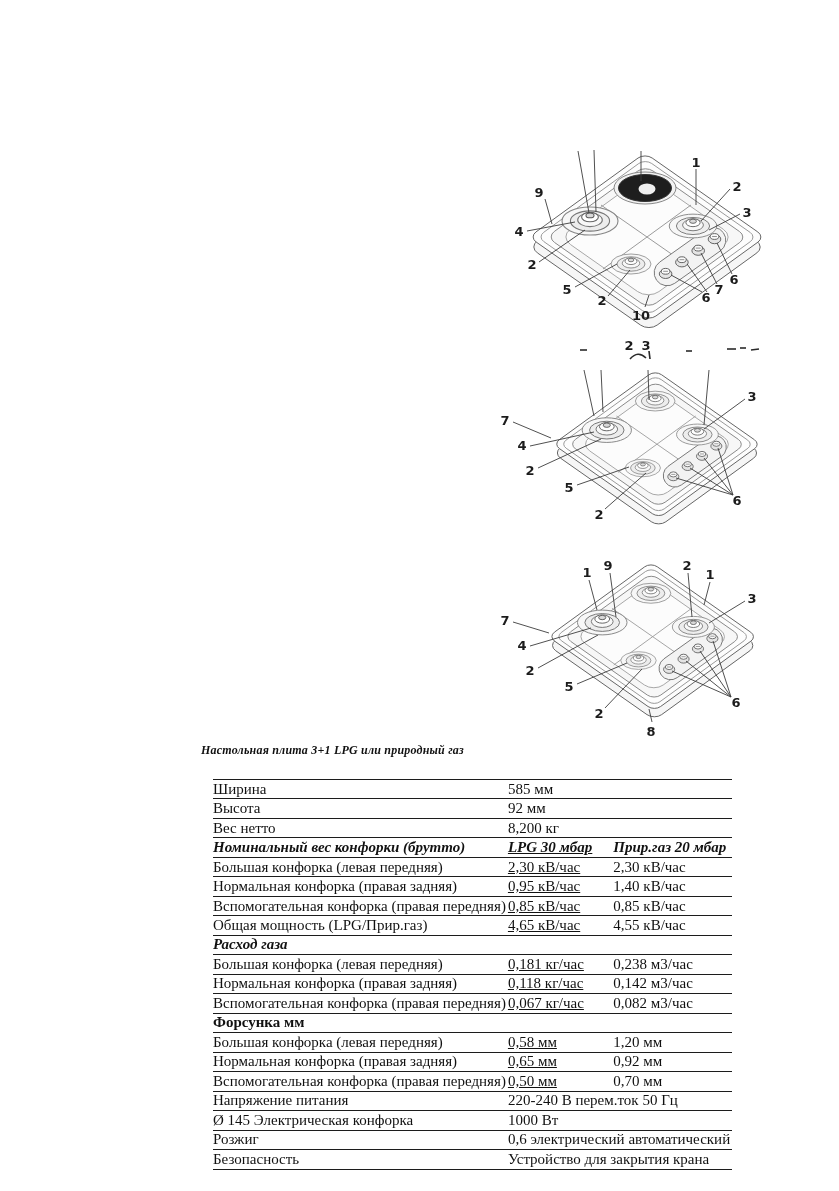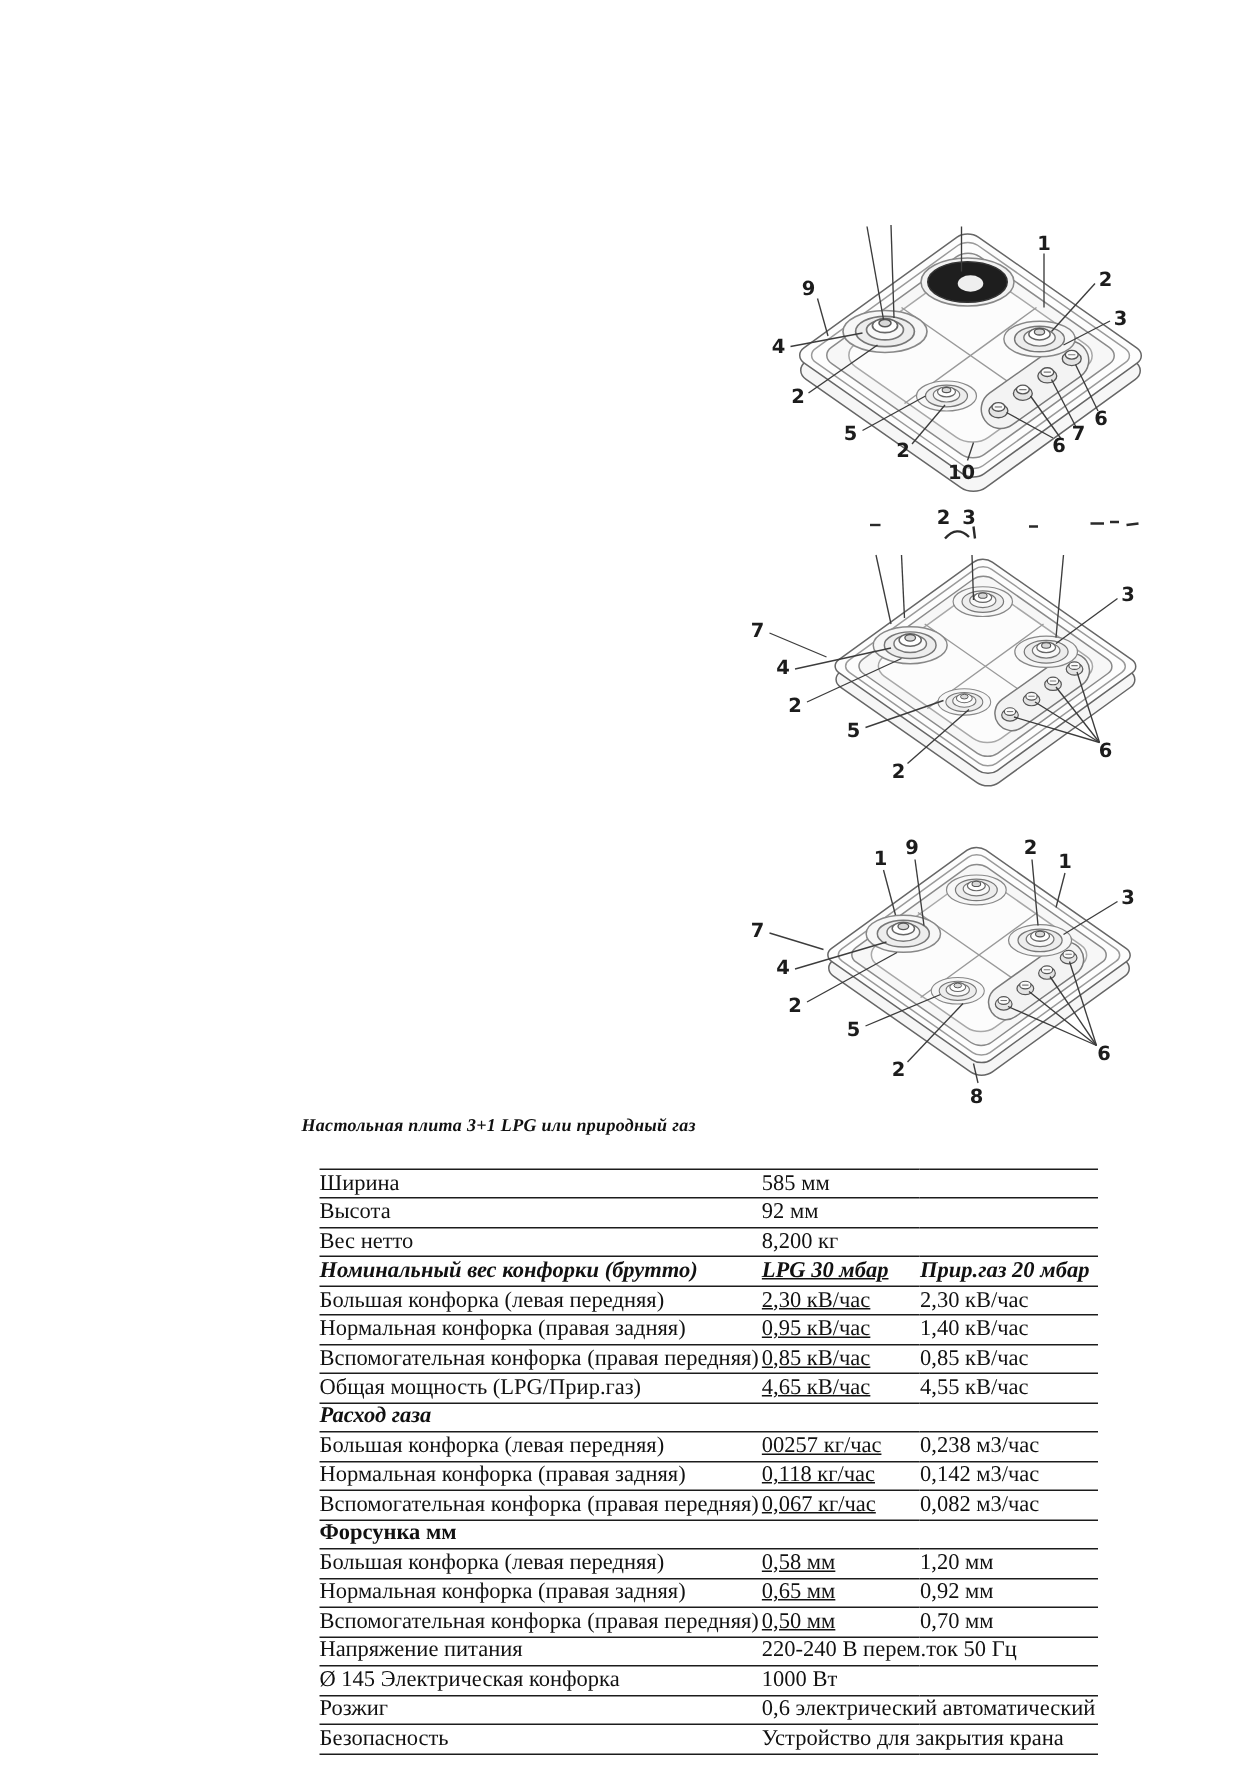--- a/index.html
+++ b/index.html
@@ -220,21 +220,21 @@
           <td class="v1">4,65 кВ/час</td>
           <td class="v2">4,55  кВ/час</td>
         </tr>
         <tr class="bold-italic">
           <td class="lbl">Расход газа</td>
           <td class="v1"></td>
           <td class="v2"></td>
         </tr>
         <tr>
           <td class="lbl">Большая конфорка (левая передняя)</td>
-          <td class="v1">00257 кг/час</td>
+          <td class="v1">0,181 кг/час</td>
           <td class="v2">0,238 м3/час</td>
         </tr>
         <tr>
           <td class="lbl">Нормальная конфорка (правая задняя)</td>
           <td class="v1">0,118 кг/час</td>
           <td class="v2">0,142 м3/час</td>
         </tr>
         <tr>
           <td class="lbl">Вспомогательная конфорка (правая передняя)</td>
           <td class="v1">0,067 кг/час</td>

